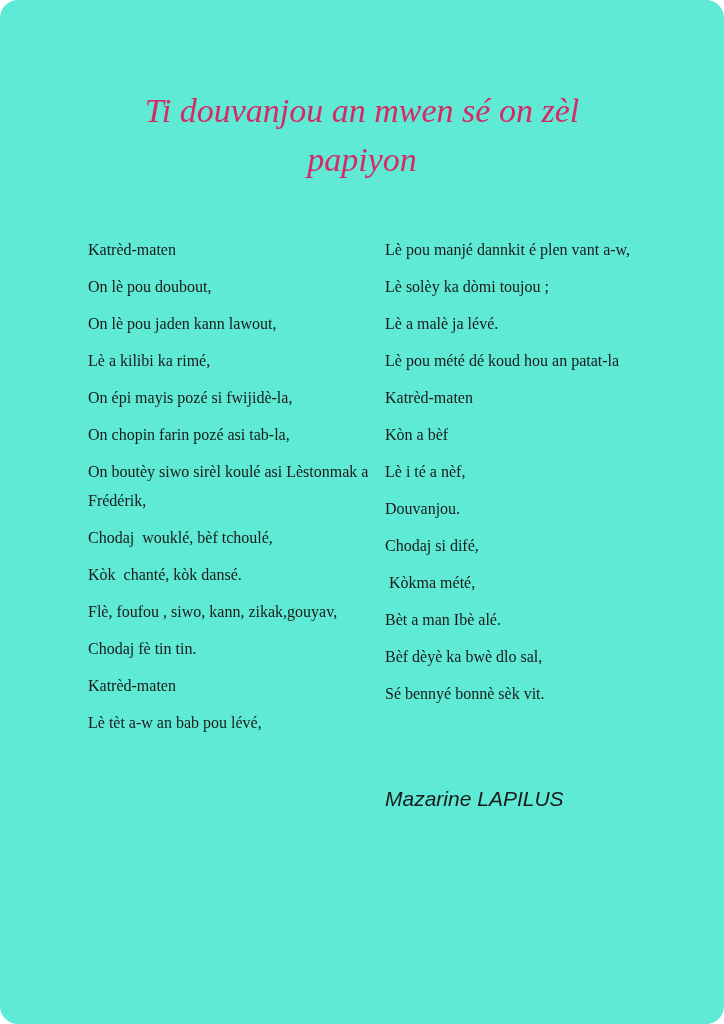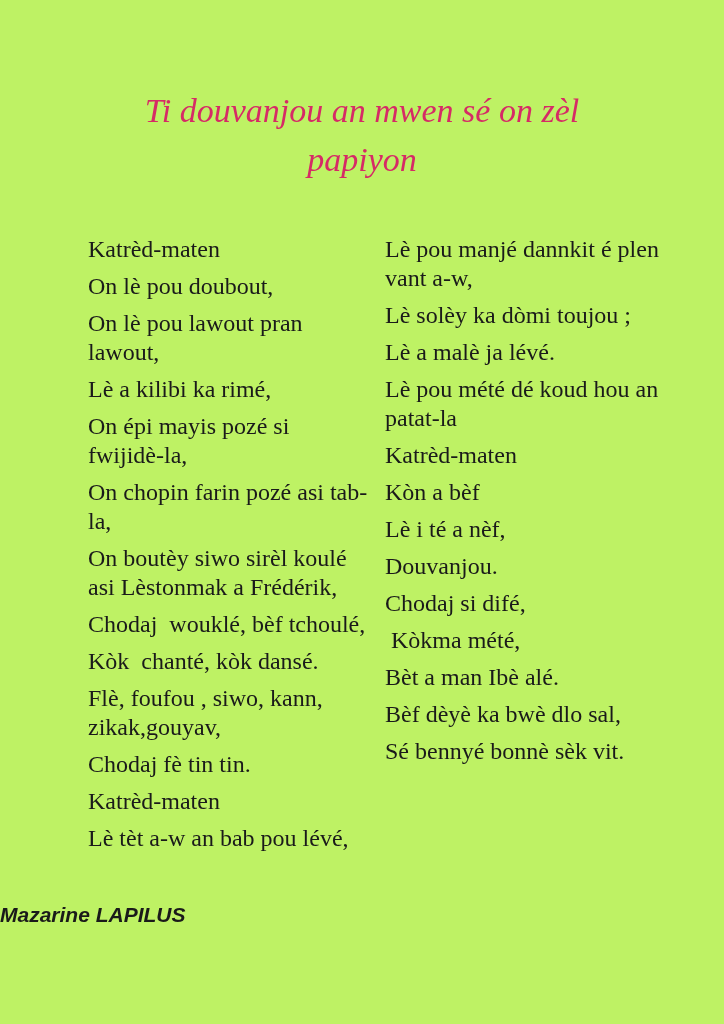--- a/index.html
+++ b/index.html
@@ -4,25 +4,26 @@
 <style>
   html, body {
     margin: 0;
     padding: 0;
     background: #ffffff;
   }
   .page {
     position: relative;
     width: 724px;
     height: 1024px;
-    background: #bef264;
+    background: #5eead4;
     overflow: hidden;
     font-family: "Liberation Serif", serif;
     color: #1a1a1a;
     box-sizing: border-box;
+    border-radius: 18px;
   }
   .title {
     margin: 0 auto;
     padding-top: 86px;
     width: 540px;
     text-align: center;
     font-family: "Liberation Serif", serif;
     font-style: italic;
     font-weight: normal;
     font-size: 34px;
@@ -38,43 +39,44 @@
   }
   .col-left {
     width: 297px;
     padding-right: 14px;
   }
   .col-right {
     width: 300px;
   }
   .poem-line {
     margin: 0 0 8px 0;
-    font-size: 24px;
+    font-size: 16px;
     line-height: 29px;
     white-space: pre-wrap;
   }
   .author {
     margin-top: 42px;
+    margin-left: 385px;
     font-family: "Liberation Sans", sans-serif;
     font-style: italic;
-    font-weight: bold;
+    font-weight: normal;
     font-size: 21px;
   }
 </style>
 </head>
 <body>
 
 <div class="page">
   <h1 class="title" style="color: rgb(214, 42, 102);">Ti douvanjou an mwen sé on zèl papiyon</h1>
 
   <div class="columns">
     <div class="col col-left">
         <p class="poem-line">Katrèd-maten</p>
         <p class="poem-line">On lè pou doubout,</p>
-        <p class="poem-line">On lè pou lawout pran lawout,</p>
+        <p class="poem-line">On lè pou jaden kann lawout,</p>
         <p class="poem-line">Lè a kilibi ka rimé,</p>
         <p class="poem-line">On épi mayis pozé si fwijidè-la,</p>
         <p class="poem-line">On chopin farin pozé asi tab-la,</p>
         <p class="poem-line">On boutèy siwo sirèl koulé asi Lèstonmak a Frédérik,</p>
         <p class="poem-line">Chodaj  wouklé, bèf tchoulé,</p>
         <p class="poem-line">Kòk  chanté, kòk dansé.</p>
         <p class="poem-line">Flè, foufou , siwo, kann, zikak,gouyav,</p>
         <p class="poem-line">Chodaj fè tin tin.</p>
         <p class="poem-line">Katrèd-maten</p>
         <p class="poem-line">Lè tèt a-w an bab pou lévé,</p>

